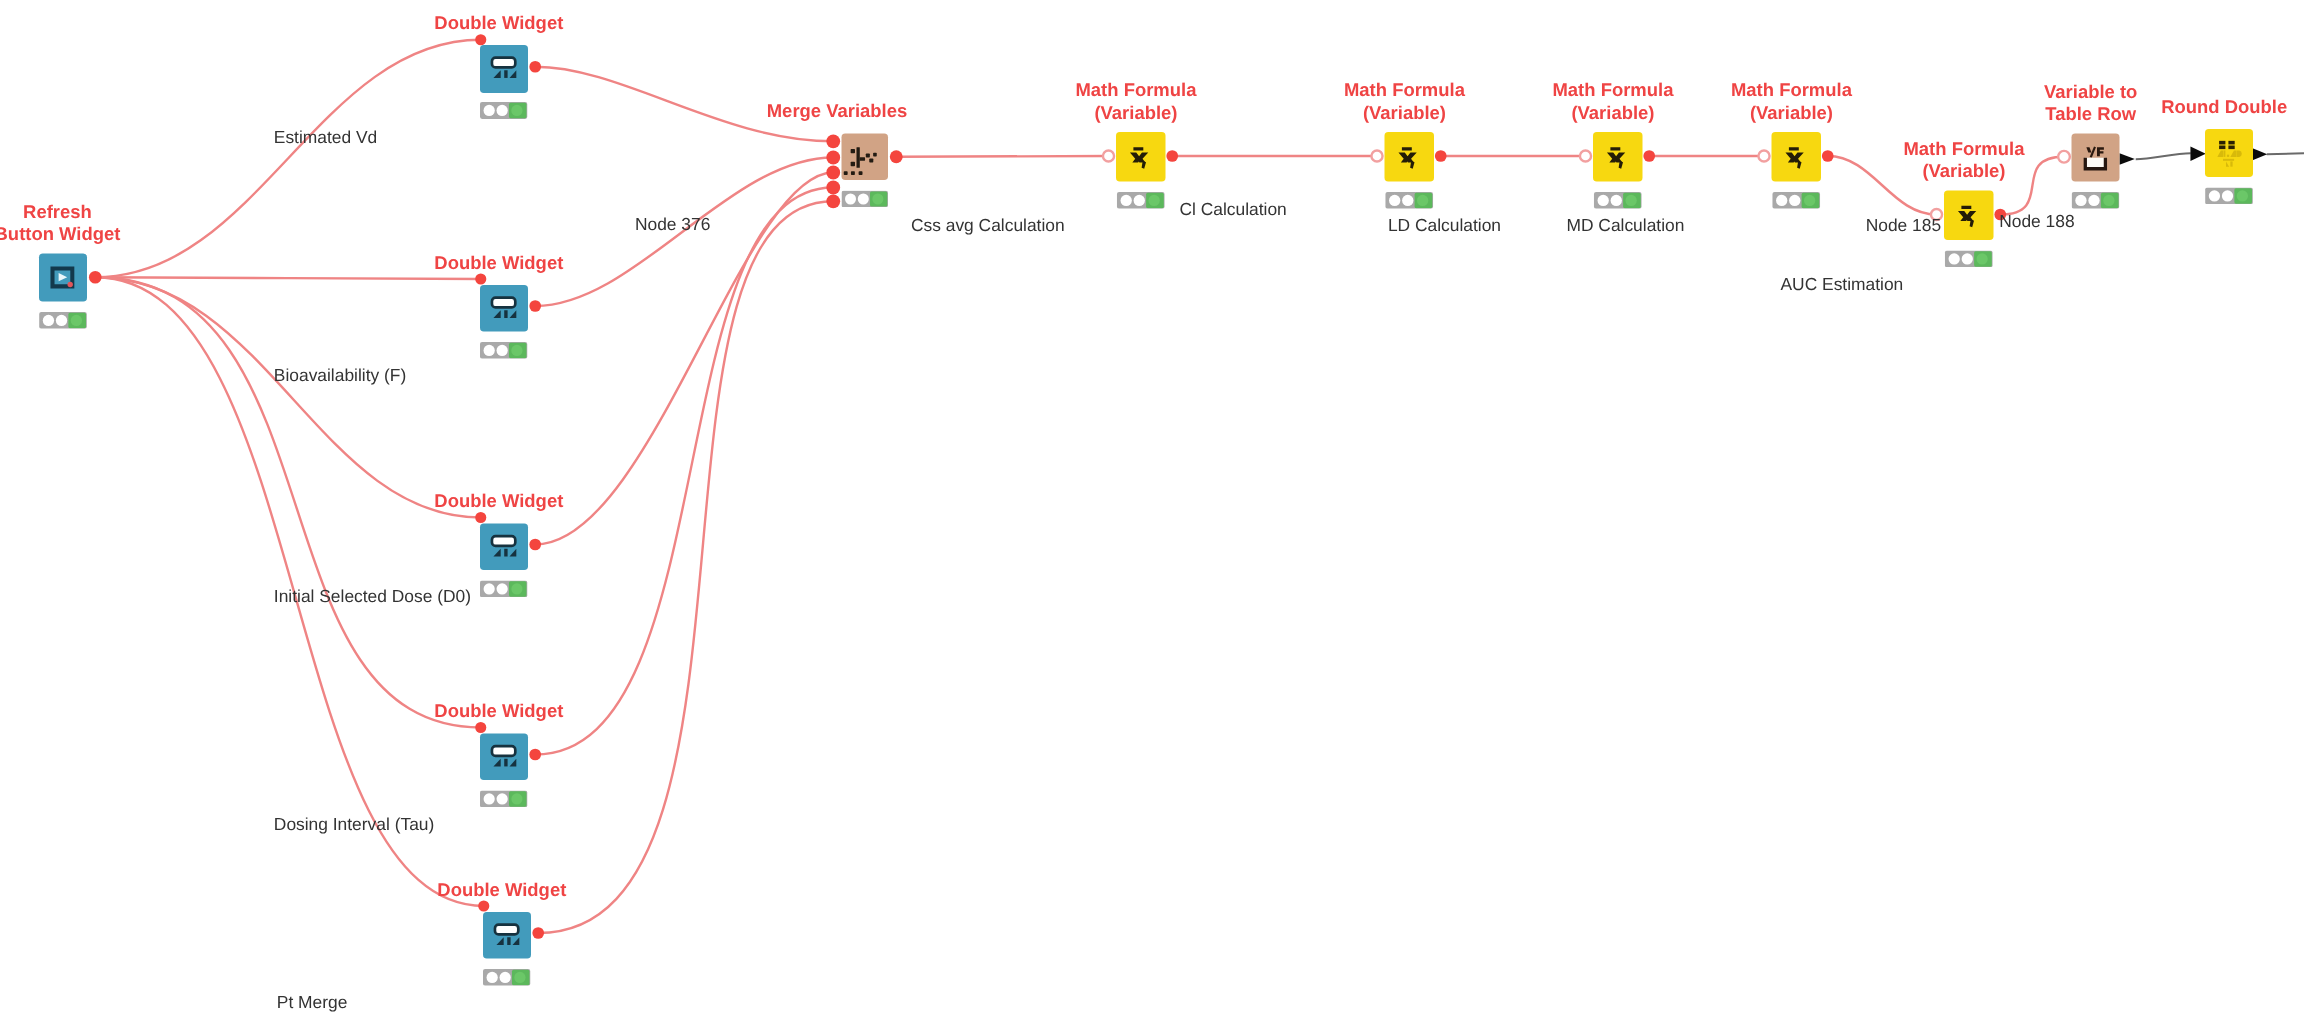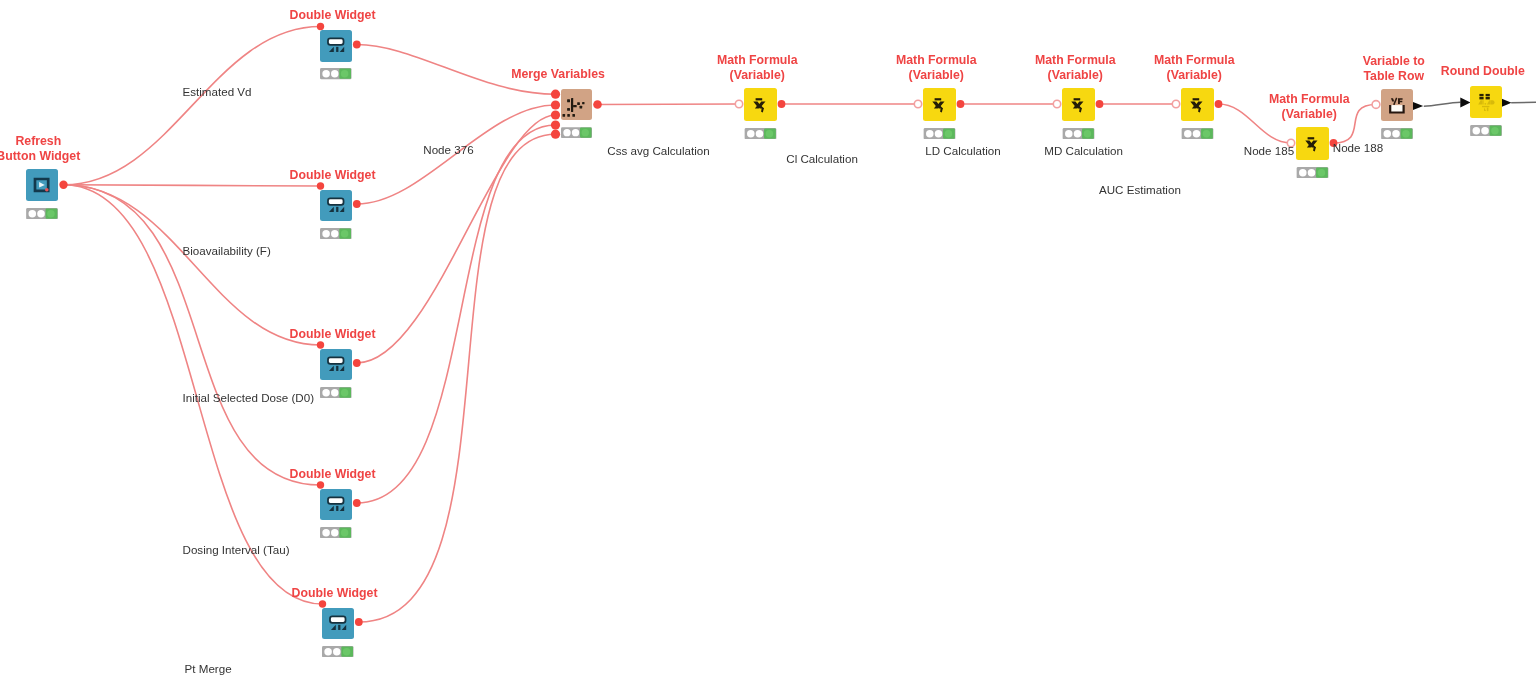--- a/index.html
+++ b/index.html
@@ -253,21 +253,21 @@
         <div>Math Formula</div>
         <div>(Variable)</div>
       </div>
       <svg class="status-svg" viewBox="0 0 32 11.4" width="33" height="11.3" style="position: absolute; left: 923px; top: 127.9px;">
         <rect x="0" y="0" width="32" height="11.4" rx="1.4" fill="#a9a9a9"></rect>
         <circle cx="6.2" cy="5.7" r="3.8" fill="#ffffff"></circle>
         <circle cx="15" cy="5.7" r="3.8" fill="#ffffff"></circle>
         <rect x="19.6" y="0.5" width="11.9" height="10.4" rx="1.1" fill="#5cb85c"></rect>
         <circle cx="25" cy="5.7" r="3.8" fill="#6bc768"></circle>
       </svg>
-      <div class="node-label" style="left: 786.3px; top: 152px; width: 300px;">Cl Calculation</div>
+      <div class="node-label" style="left: 786.3px; top: 133px; width: 300px;">Cl Calculation</div>
     </div>
     <div class="node" style="left: 0px; top: 0px;">
       <div class="node-box" style="left: 1062px; top: 88px; width: 33px; height: 33px; background: rgb(247, 216, 16);"><svg viewBox="0 0 33 33" width="33" height="33">
           <g fill="#241d07">
             <path d="M11.6 10.2 h6.6 v2.2 h-6.6 z"></path>
             <path d="M9.3 13.6 h4.2 l1.9 2.5 l1.9 -2.5 h4.2 l-3.8 4.3 l1.9 2.5 h-4.0 l-0.4 -0.7 l-0.4 0.7 h-3.9 l1.9 -2.5 z"></path>
             <path d="M17.8 19.2 l2.2 0.9 l-1.2 4.4 l-1.7 -0.7 z"></path>
           </g>
         </svg></div>
       <div class="node-title" style="left: 925.3px; top: 52.6px; width: 300px;">
@@ -316,21 +316,21 @@
         <div>Math Formula</div>
         <div>(Variable)</div>
       </div>
       <svg class="status-svg" viewBox="0 0 32 11.4" width="33" height="11.3" style="position: absolute; left: 1296px; top: 166.9px;">
         <rect x="0" y="0" width="32" height="11.4" rx="1.4" fill="#a9a9a9"></rect>
         <circle cx="6.2" cy="5.7" r="3.8" fill="#ffffff"></circle>
         <circle cx="15" cy="5.7" r="3.8" fill="#ffffff"></circle>
         <rect x="19.6" y="0.5" width="11.9" height="10.4" rx="1.1" fill="#5cb85c"></rect>
         <circle cx="25" cy="5.7" r="3.8" fill="#6bc768"></circle>
       </svg>
-      <div class="node-label" style="left: 1099px; top: 183.2px; width: 300px;">AUC Estimation</div>
+      <div class="node-label" style="left: 1187px; top: 183.2px; width: 300px;">AUC Estimation</div>
     </div>
     <div class="node" style="left: 0px; top: 0px;">
       <div class="node-box" style="left: 1381px; top: 89px; width: 32px; height: 32px; background: rgb(209, 163, 133);"><svg viewBox="0 0 32 32" width="32" height="32">
           <g fill="#2b1a10">
             <path d="M9.9 9.2 h2.1 l1.3 3.4 h-2.1 z"></path>
             <path d="M15.0 8.6 l1.3 0.6 l-2.8 7.0 l-1.4 -0.6 z"></path>
             <path d="M17.0 9.2 h4.6 v1.6 h-2.7 v1.0 h2.4 v1.5 h-2.4 v1.8 h-1.9 z"></path>
           </g>
           <path d="M9.2 16.1 v7.4 h13.4 v-7.4" fill="#fdfbf6" stroke="#261710" stroke-width="2.2" stroke-linejoin="miter"></path>
         </svg></div>

